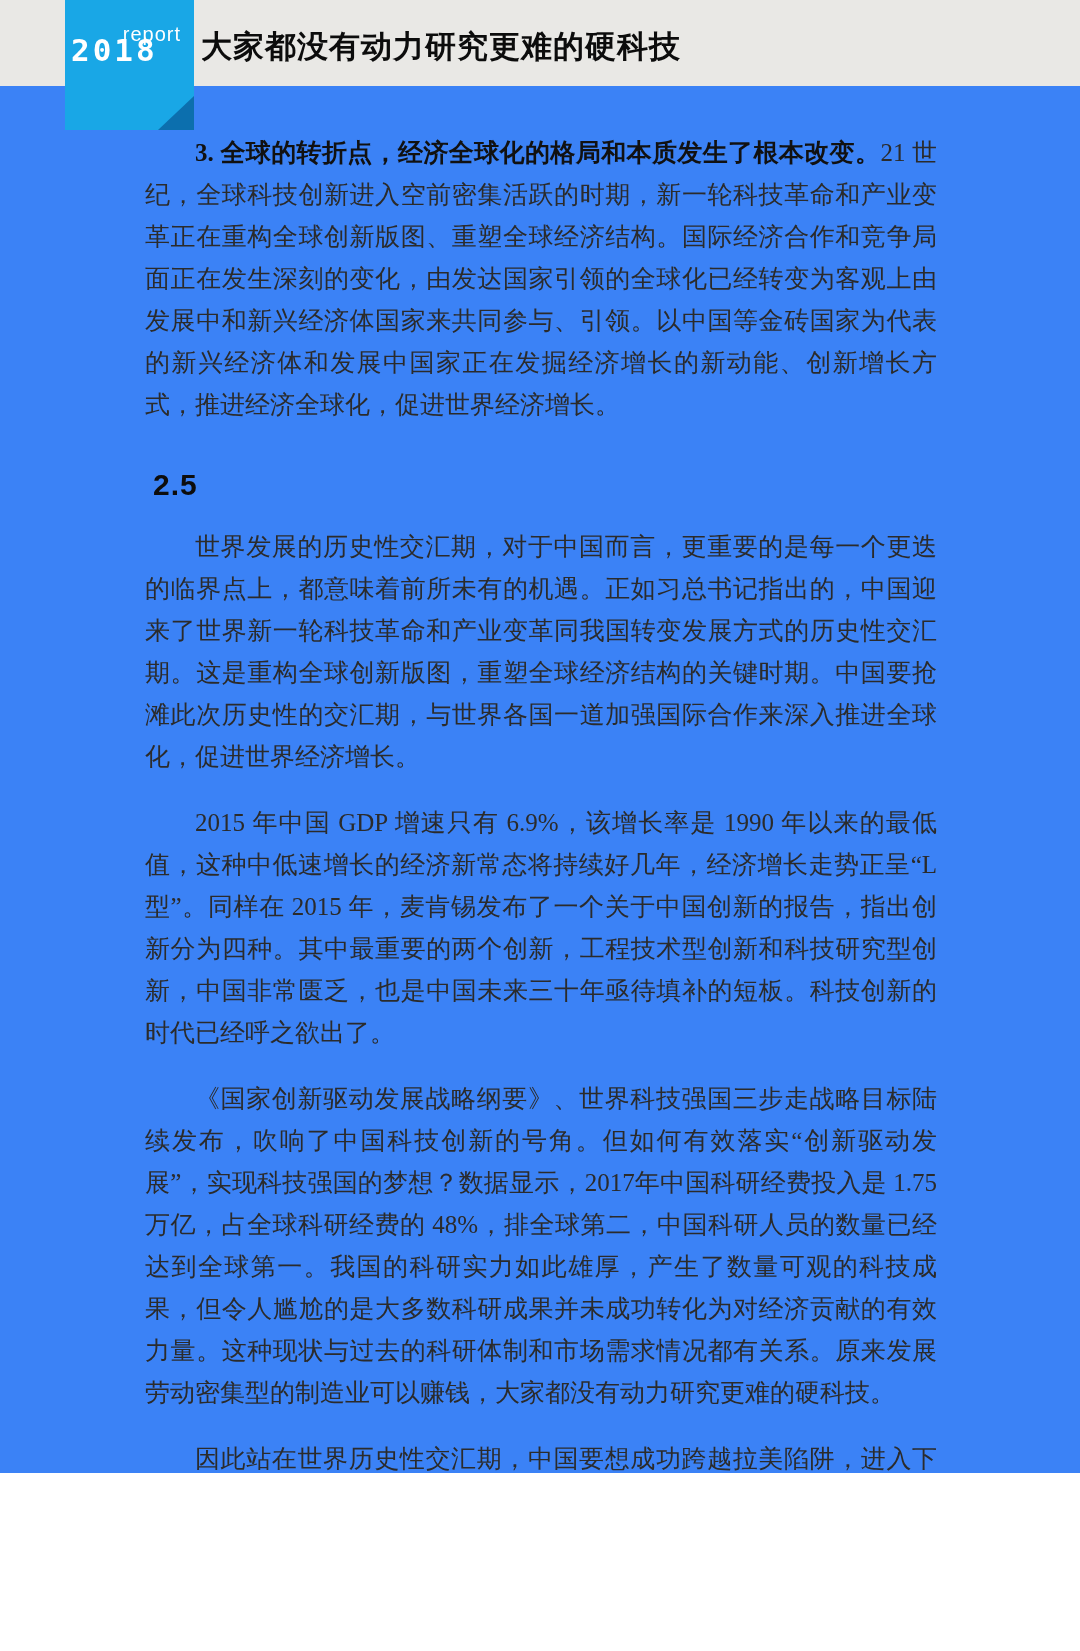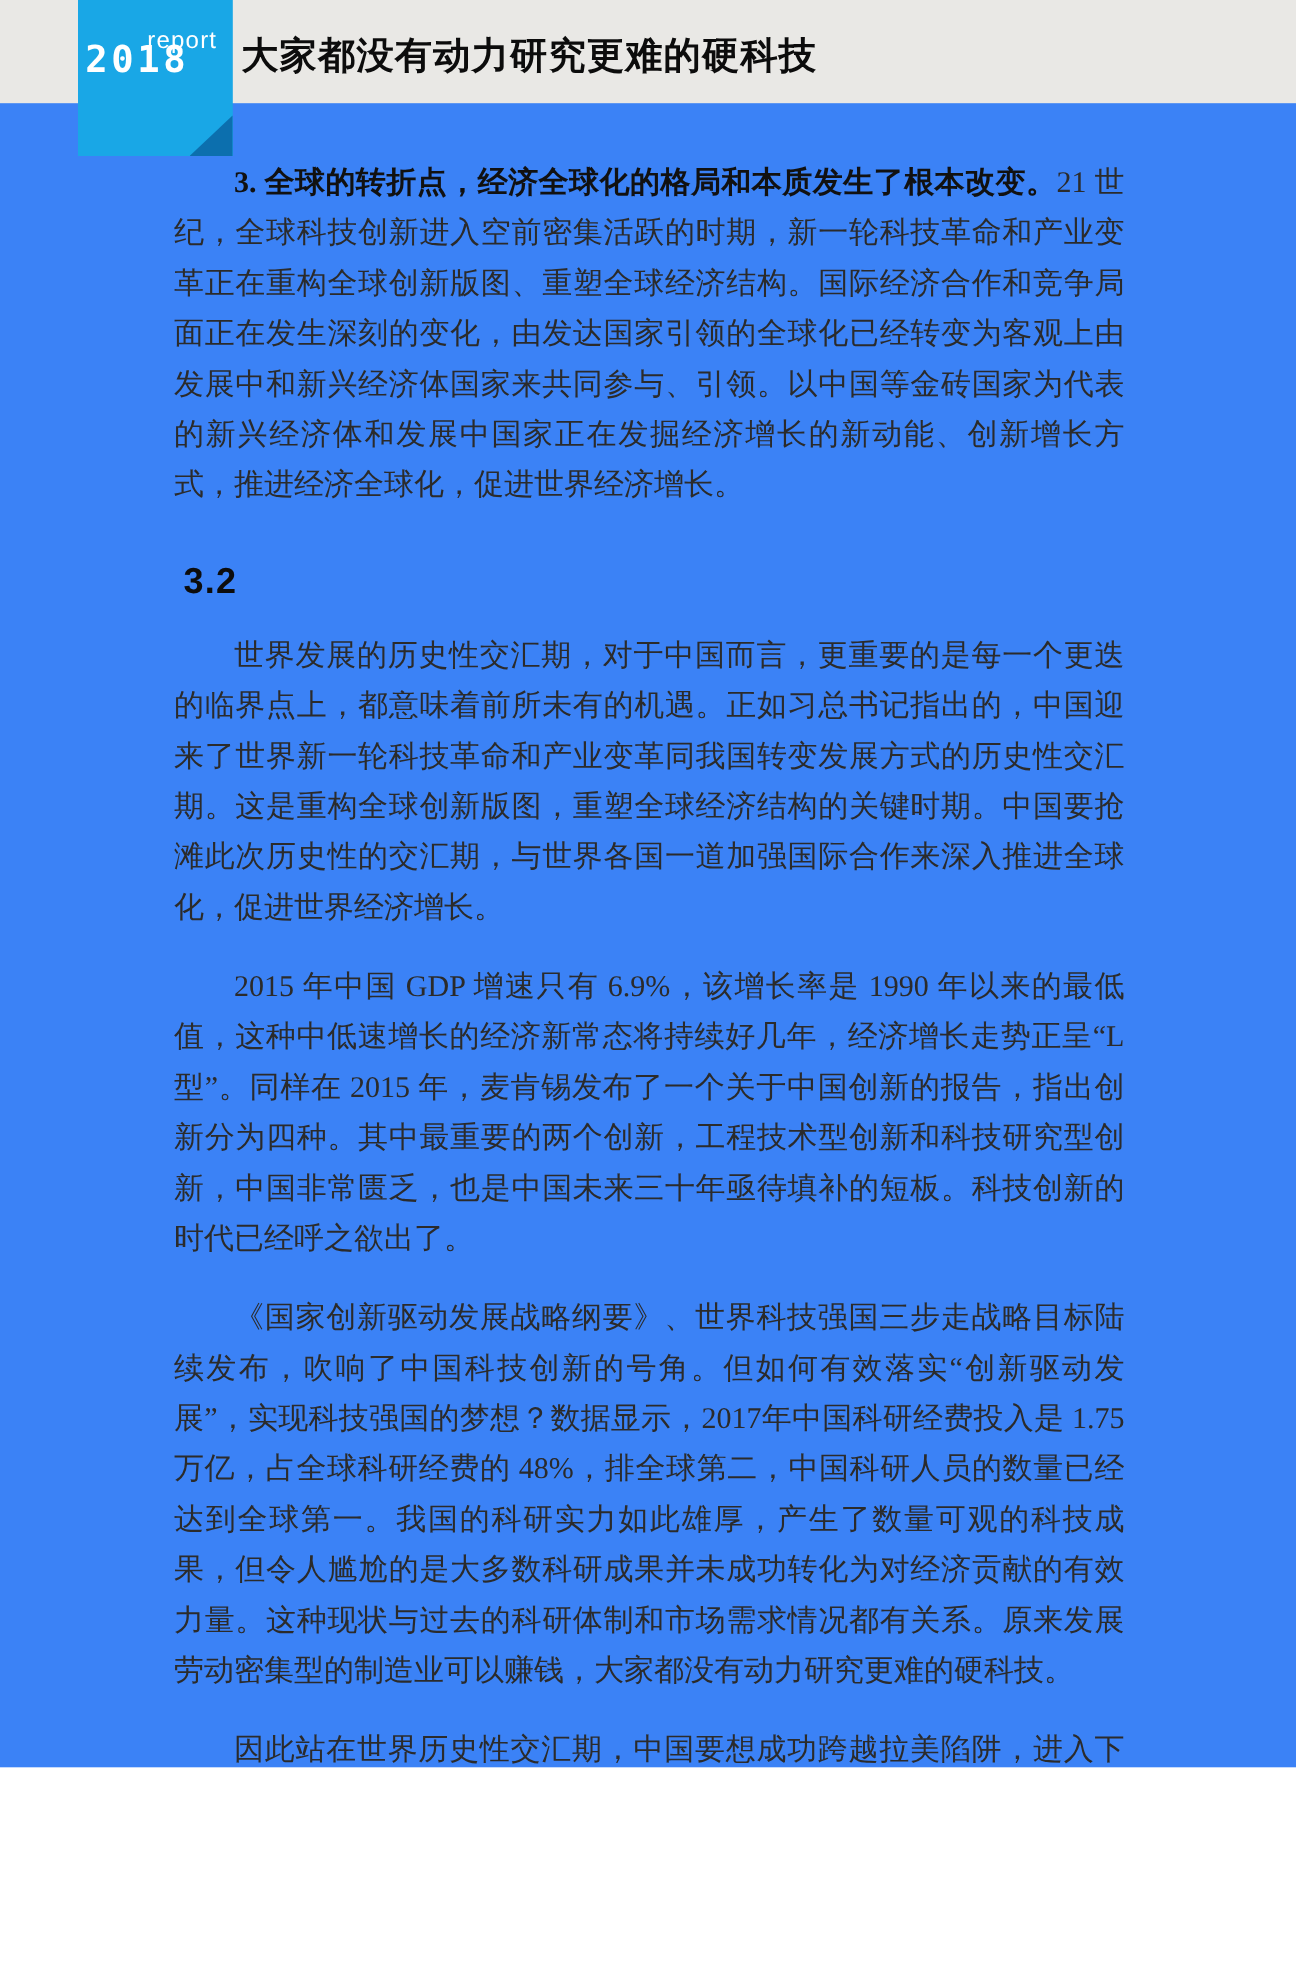--- a/index.html
+++ b/index.html
@@ -95,21 +95,21 @@
 
   <div class="doc-title">大家都没有动力研究更难的硬科技</div>
 
   <div class="content">
 
     <p class="body-para first">
       <span class="lead-bold">3. 全球的转折点，经济全球化的格局和本质发生了根本改变。</span><span>21 世纪，全球科技创新进入空前密集活跃的时期，新一轮科技革命和产业变革正在重构全球创新版图、重塑全球经济结构。国际经济合作和竞争局面正在发生深刻的变化，由发达国家引领的全球化已经转变为客观上由发展中和新兴经济体国家来共同参与、引领。以中国等金砖国家为代表的新兴经济体和发展中国家正在发掘经济增长的新动能、创新增长方式，推进经济全球化，促进世界经济增长。</span>
     </p>
 
     <h2 class="section-heading">
-      <span class="section-number">3.2</span>
+      <span class="section-number">2.5</span>
     </h2>
 
     <p class="body-para">世界发展的历史性交汇期，对于中国而言，更重要的是每一个更迭的临界点上，都意味着前所未有的机遇。正如习总书记指出的，中国迎来了世界新一轮科技革命和产业变革同我国转变发展方式的历史性交汇期。这是重构全球创新版图，重塑全球经济结构的关键时期。中国要抢滩此次历史性的交汇期，与世界各国一道加强国际合作来深入推进全球化，促进世界经济增长。</p>
 
     <p class="body-para">2015 年中国 GDP 增速只有 6.9%，该增长率是 1990 年以来的最低值，这种中低速增长的经济新常态将持续好几年，经济增长走势正呈“L 型”。同样在 2015 年，麦肯锡发布了一个关于中国创新的报告，指出创新分为四种。其中最重要的两个创新，工程技术型创新和科技研究型创新，中国非常匮乏，也是中国未来三十年亟待填补的短板。科技创新的时代已经呼之欲出了。</p>
 
     <p class="body-para">《国家创新驱动发展战略纲要》、世界科技强国三步走战略目标陆续发布，吹响了中国科技创新的号角。但如何有效落实“创新驱动发展”，实现科技强国的梦想？数据显示，2017年中国科研经费投入是 1.75 万亿，占全球科研经费的 48%，排全球第二，中国科研人员的数量已经达到全球第一。我国的科研实力如此雄厚，产生了数量可观的科技成果，但令人尴尬的是大多数科研成果并未成功转化为对经济贡献的有效力量。这种现状与过去的科研体制和市场需求情况都有关系。原来发展劳动密集型的制造业可以赚钱，大家都没有动力研究更难的硬科技。</p>
 
     <p class="body-para">因此站在世界历史性交汇期，中国要想成功跨越拉美陷阱，进入下一轮的快速发展阶段，必须从 0-1 依靠技术驱动，其最重要的手段就是释放科研人员的生产力，提高科技成果转化率。最关键的一步就是，开展硬科技成果转化，推动硬科技创业，支持硬科技企业发展。做好硬科技，中国就能抓住这次重大机遇，站在世界强国之列。</p>
 

